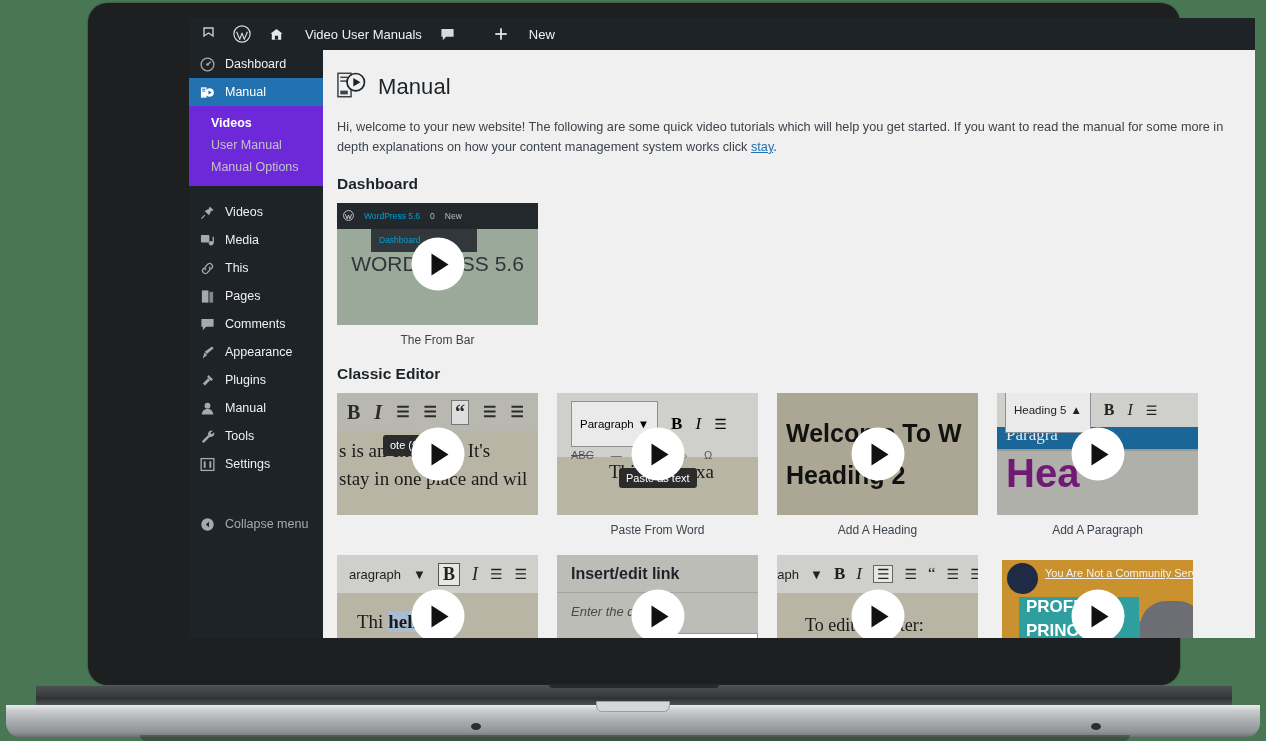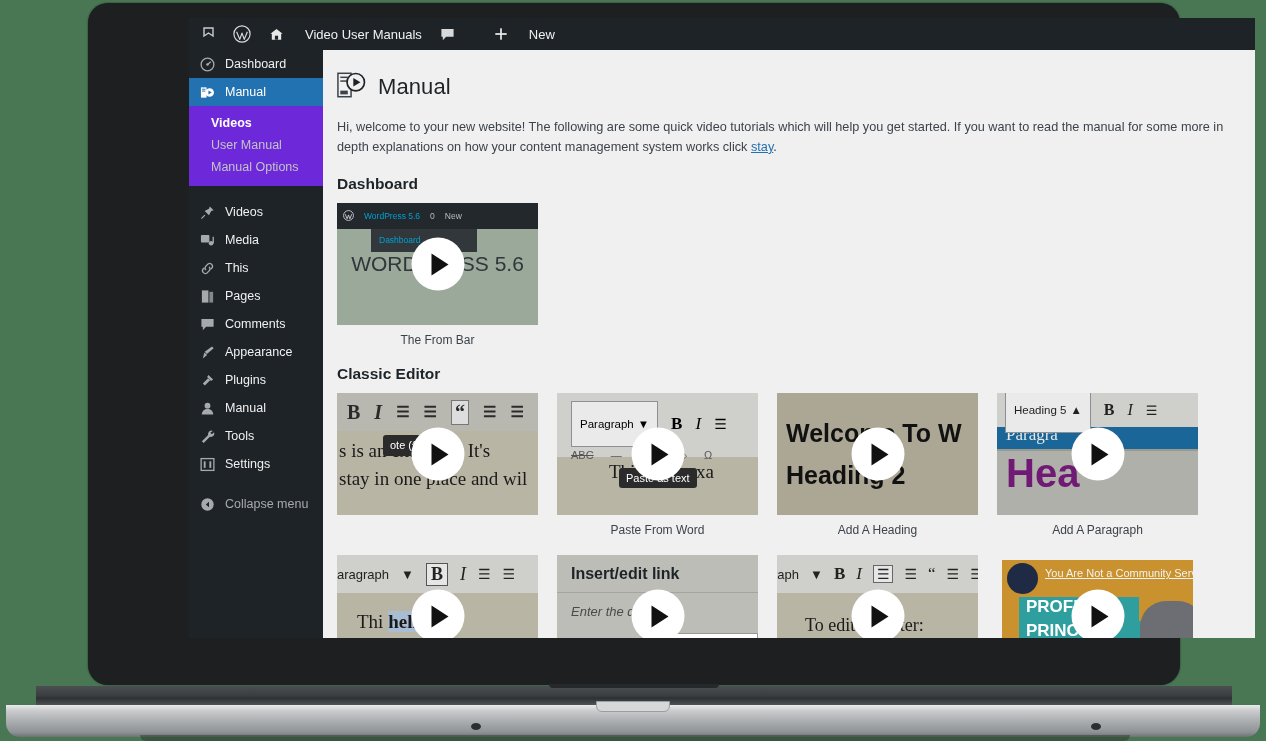--- a/index.html
+++ b/index.html
@@ -81,21 +81,21 @@
     position: relative;
   }
   .menu-item .ico { width: 17px; display:flex; align-items:center; justify-content:center; color:#a7aaad; }
   .menu-item.current { background: #2271b1; color: #fff; }
   .menu-item.current .ico { color: #fff; }
   .menu-item.current:after {
     content: ""; position: absolute; right: -8px; top: 50%;
     transform: translateY(-50%);
     border: 8px solid transparent; border-right-color: #f0f0f1;
   }
-  .menu-item.collapse { color: #a7aaad; }
+  .menu-item.collapse { color: #a7aaad; margin-top: 20px; }
   .submenu { background: #6d28d9; padding: 6px 0 8px 0; }
   .submenu a {
     display: block; padding: 4px 0 4px 22px; color: #c3c4c7;
     font-size: 12.5px; text-decoration: none;
   }
   .submenu a.cur { color: #fff; font-weight: 700; }
   .menu-gap { height: 12px; }
 
   
   .content {
@@ -142,21 +142,21 @@
   .head-thumb { position:absolute; inset:0; background:#aba794; display:flex; flex-direction:column; justify-content:center; padding-left:9px; gap:13px; font-weight:700; font-size:25px; color:#111; font-family:"Liberation Sans", sans-serif; white-space:nowrap;}
 
   .para-thumb-bar { position:absolute; left:0; right:0; top:0; height:34px; background:#cfcfcb; display:flex; align-items:center; gap:13px; padding-left:8px; font-size:12px; color:#222;}
   .sel-box { border:1px solid #8c8f94; background:#eaeaea; padding:16px 8px; display:flex; align-items:center; gap:4px; font-size:11.5px;}
   .para-thumb-sel { position:absolute; left:0; right:0; top:32px; height:24px; background:#1a6699; color:#e8e8e8; font-family:"Liberation Serif", serif; font-size:17px; padding-left:9px;}
   .para-thumb-rest { position:absolute; left:0; right:0; top:58px; bottom:0; background:#b0b0aa; font-weight:700; font-size:40px; color:#701a75; padding-left:9px; overflow:hidden;}
 
   .word-thumb-bar{position:absolute;left:0;right:0;top:0;height:64px;background:#cfcfcb;padding:8px 0 0 14px;}
   .word-thumb-body{position:absolute;left:0;right:0;top:64px;bottom:0;background:#b9b5a5;font-family:"Liberation Serif", serif;font-size:19px;color:#1a1a1a;padding-left:52px;padding-top:4px;}
 
-  .bold-thumb-bar{position:absolute;left:0;right:0;top:0;height:38px;background:#cfcfcb;display:flex;align-items:center;gap:12px;padding-left:4px;font-size:13px;color:#222;}
+  .bold-thumb-bar{position:absolute;left:0;right:0;top:0;height:38px;background:#cfcfcb;display:flex;align-items:center;gap:12px;padding-left:16px;font-size:13px;color:#222;}
   .bold-thumb-body{position:absolute;left:0;right:0;top:38px;bottom:0;background:#b9b5a5;font-family:"Liberation Serif", serif;font-size:19px;color:#1a1a1a;padding:18px 0 0 20px;}
   .hl { background:#a8bdd4; }
 
   .link-thumb{position:absolute;inset:0;background:#bdbdb8;}
   .link-thumb h4{font-size:16px;color:#1d2327;padding:10px 0 0 14px;font-weight:700;}
   .link-thumb .rule{height:1px;background:#a5a5a0;margin:9px 0 0 0;}
   .link-thumb .ph{font-style:italic;font-size:13px;color:#4a4a4a;padding:11px 0 0 14px;}
   .link-thumb .urlrow{display:flex;align-items:center;gap:10px;padding:14px 0 0 0;font-size:12.5px;color:#333;}
   .link-thumb .urlrow .lbl{width:86px;text-align:right;}
   .link-thumb .urlrow .fld{flex:1;background:#fff;border:1px solid #9a9a95;padding:3px 5px;color:#222;overflow:hidden;white-space:nowrap;}

